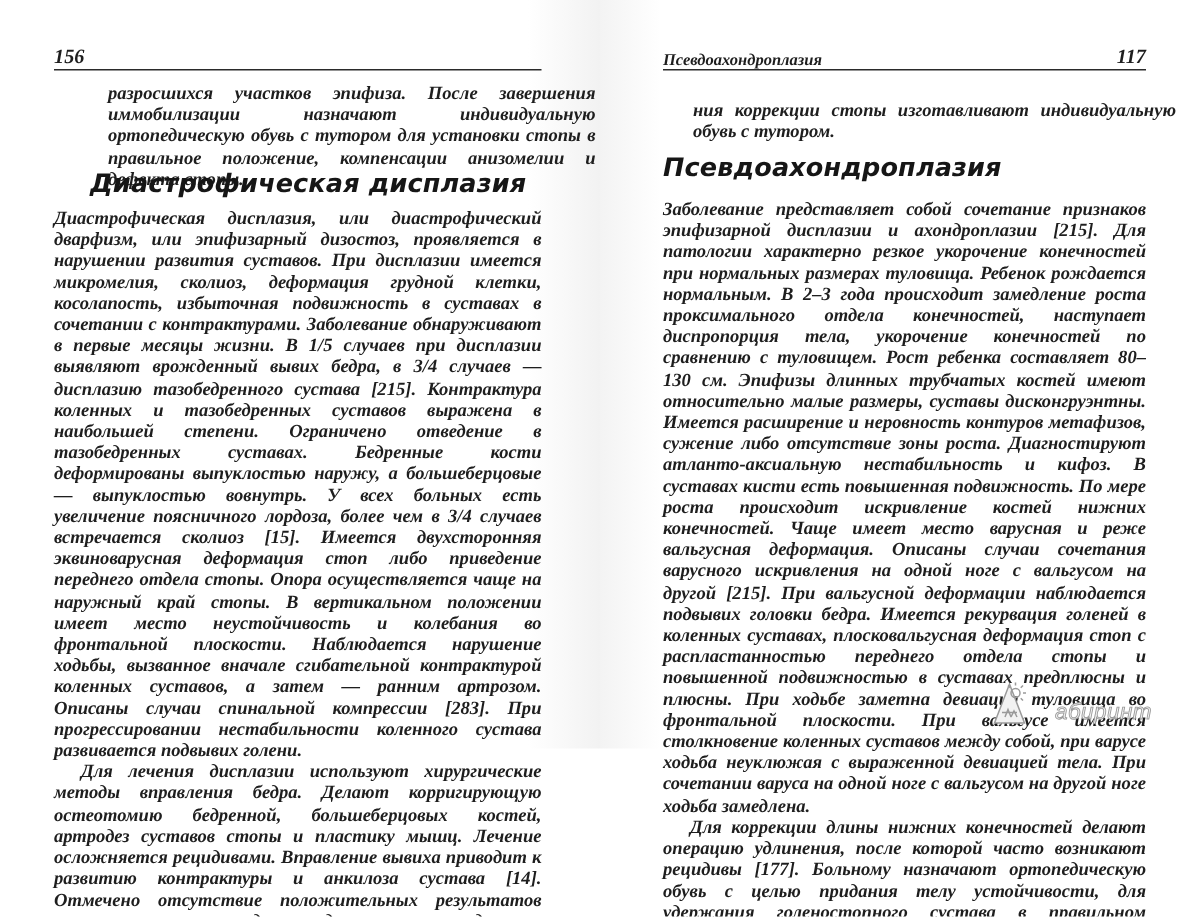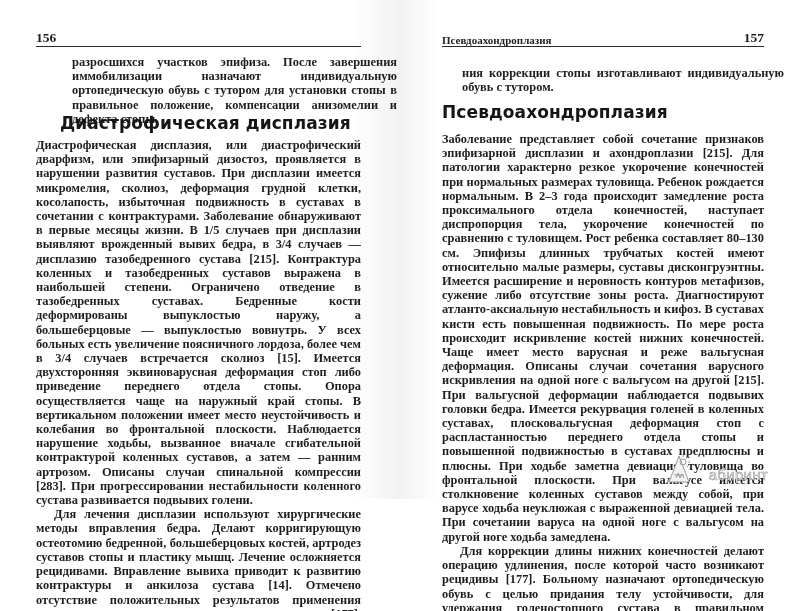--- a/index.html
+++ b/index.html
@@ -4,21 +4,21 @@
   <style>
     html, body { margin: 0; padding: 0; }
     body {
       width: 800px; height: 611px; overflow: hidden;
       background: #ffffff;
       font-family: "DejaVu Serif", "Liberation Serif", serif;
       color: #1e1e1e;
       position: relative;
     }
     .spread { position: absolute; inset: 0; display: flex; }
-    .page { position: relative; width: 400px; height: 499px; }
+    .page { position: relative; width: 400px; height: 499px; font-style: italic; }
     .page.left { background: linear-gradient(to right, #ffffff 0%, #ffffff 88%, #f2f2f2 100%); }
     .page.right { background: linear-gradient(to left, #ffffff 0%, #ffffff 90%, #f3f3f3 100%); }
 
     .running-head {
       position: absolute; top: 28px; height: 18px;
       display: flex; justify-content: space-between; align-items: flex-end;
       border-bottom: 1.5px solid #2a2a2a;
       font-family: "Liberation Serif", serif; font-weight: bold; font-size: 12.5px;
     }
     .left .running-head { left: 36px; width: 325px; }
@@ -74,21 +74,21 @@
 
     <div class="text" style="top:138px;">
       <p>Диастрофическая дисплазия, или диастрофический дварфизм, или эпифизарный дизостоз, проявляется в нарушении развития суставов. При дисплазии имеется микромелия, сколиоз, деформация грудной клетки, косолапость, избыточная подвижность в суставах в сочетании с контрактурами. Заболевание обнаруживают в первые месяцы жизни. В 1/5 случаев при дисплазии выявляют врожденный вывих бедра, в 3/4 случаев — дисплазию тазобедренного сустава [215]. Контрактура коленных и тазобедренных суставов выражена в наибольшей степени. Ограничено отведение в тазобедренных суставах. Бедренные кости деформированы выпуклостью наружу, а большеберцовые — выпуклостью вовнутрь. У всех больных есть увеличение поясничного лордоза, более чем в 3/4 случаев встречается сколиоз [15]. Имеется двухсторонняя эквиноварусная деформация стоп либо приведение переднего отдела стопы. Опора осуществляется чаще на наружный край стопы. В вертикальном положении имеет место неустойчивость и колебания во фронтальной плоскости. Наблюдается нарушение ходьбы, вызванное вначале сгибательной контрактурой коленных суставов, а затем — ранним артрозом. Описаны случаи спинальной компрессии [283]. При прогрессировании нестабильности коленного сустава развивается подвывих голени.</p>
       <p class="indent">Для лечения дисплазии используют хирургические методы вправления бедра. Делают корригирующую остеотомию бедренной, большеберцовых костей, артродез суставов стопы и пластику мышц. Лечение осложняется рецидивами. Вправление вывиха приводит к развитию контрактуры и анкилоза сустава [14]. Отмечено отсутствие положительных результатов применения ортезов для предотвращения подвывиха голени [177]. Эквиноварусная деформация носит стойкий характер и рецидивирует в процессе лечения. В легких случаях назначают антиварусную обувь. Для удержа-</p>
     </div>
   </div>
 
   <div class="page right">
     <div class="running-head" style="left:42px; width:322px;">
       <span class="section">Псевдоахондроплазия</span>
-      <span class="folio">157</span>
+      <span class="folio">117</span>
     </div>
 
     <div class="text" style="top:66px;margin-left:20px;">
       <p>ния коррекции стопы изготавливают индивидуальную обувь с тутором.</p>
     </div>
 
     <div class="heading">Псевдоахондроплазия</div>
 
     <div class="text" style="top:132px;">
       <p>Заболевание представляет собой сочетание признаков эпифизарной дисплазии и ахондроплазии [215]. Для патологии характерно резкое укорочение конечностей при нормальных размерах туловища. Ребенок рождается нормальным. В 2–3 года происходит замедление роста проксимального отдела конечностей, наступает диспропорция тела, укорочение конечностей по сравнению с туловищем. Рост ребенка составляет 80–130 см. Эпифизы длинных трубчатых костей имеют относительно малые размеры, суставы дисконгруэнтны. Имеется расширение и неровность контуров метафизов, сужение либо отсутствие зоны роста. Диагностируют атланто-аксиальную нестабильность и кифоз. В суставах кисти есть повышенная подвижность. По мере роста происходит искривление костей нижних конечностей. Чаще имеет место варусная и реже вальгусная деформация. Описаны случаи сочетания варусного искривления на одной ноге с вальгусом на другой [215]. При вальгусной деформации наблюдается подвывих головки бедра. Имеется рекурвация голеней в коленных суставах, плосковальгусная деформация стоп с распластанностью переднего отдела стопы и повышенной подвижностью в суставах предплюсны и плюсны. При ходьбе заметна девиация туловища во фронтальной плоскости. При вальгусе имеется столкновение коленных суставов между собой, при варусе ходьба неуклюжая с выраженной девиацией тела. При сочетании варуса на одной ноге с вальгусом на другой ноге ходьба замедлена.</p>

